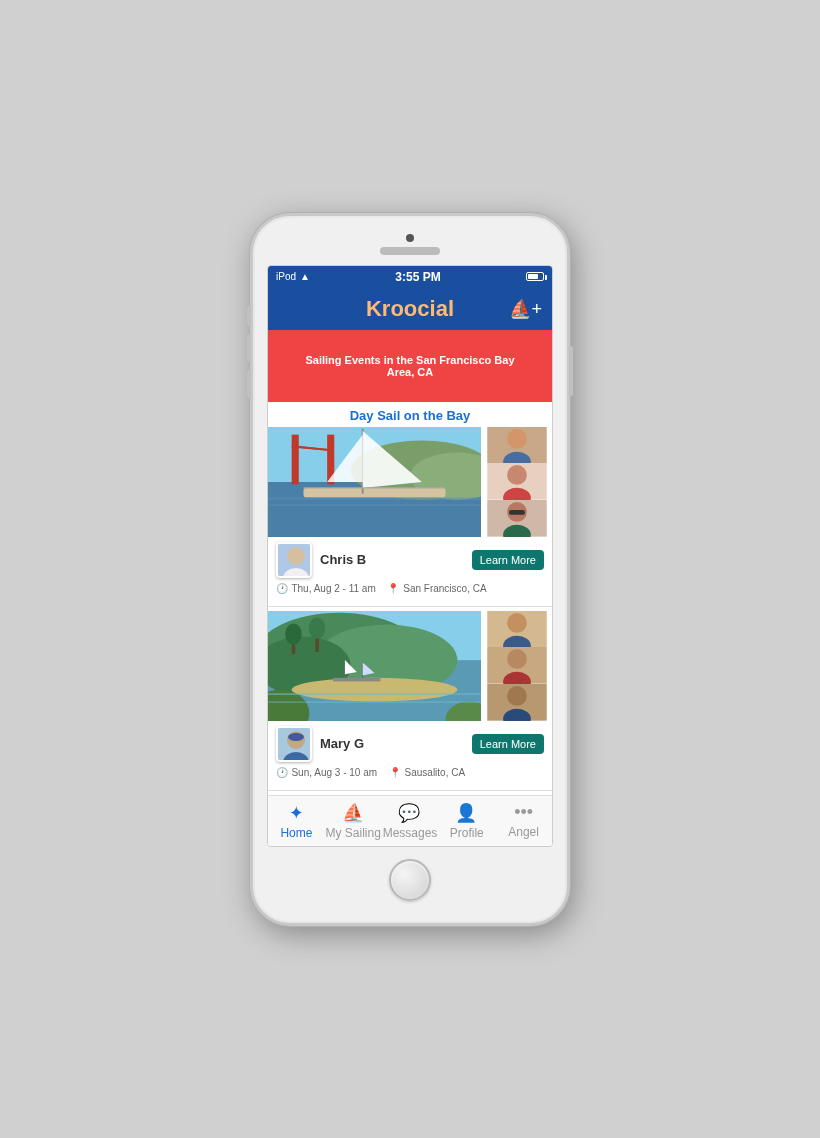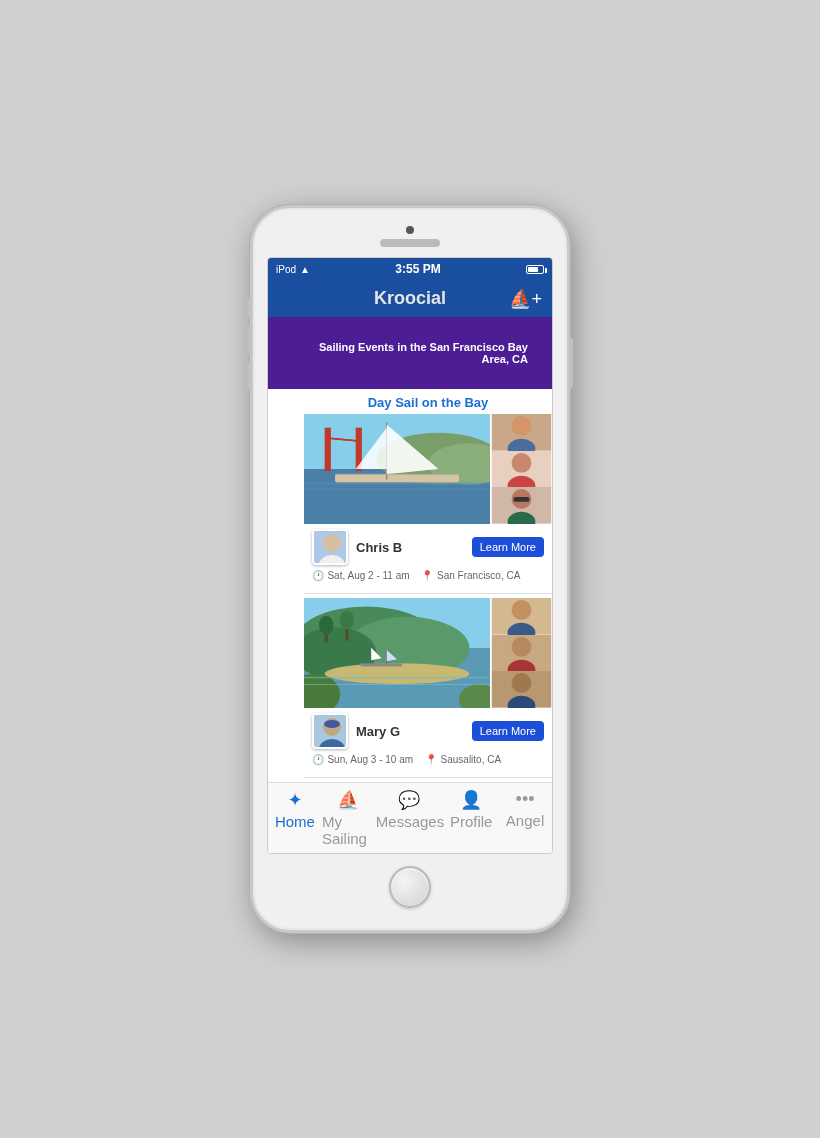--- a/index.html
+++ b/index.html
@@ -73,37 +73,37 @@
     .app-header {
       background: #1a4fa0;
       display: flex;
       justify-content: center;
       align-items: center;
       padding: 8px;
       position: relative;
     }
 
     .app-title {
-      color: #e5e5e5;
-      font-size: 18px;
+      color: #fdba74;
+      font-size: 22px;
       font-weight: bold;
     }
 
     .header-icon {
       position: absolute;
       right: 10px;
       color: white;
       font-size: 18px;
     }
 
     
     .location-banner {
-      background: #4c1d95;
+      background: #ef4444;
       color: white;
-      text-align: right;
+      text-align: center;
       padding: 24px;
       font-size: 11px;
       font-weight: 600;
     }
 
     
     .event-card {
       border-bottom: 1px solid #ddd;
       padding-bottom: 8px;
       margin-bottom: 4px;
@@ -136,21 +136,21 @@
 
     .host-name {
       color: #333;
       font-size: 13px;
       font-weight: 600;
       flex: 1;
       margin-left: 8px;
     }
 
     .learn-more-btn {
-      background: #1d4ed8;
+      background: #0f766e;
       color: white;
       border: none;
       border-radius: 4px;
       padding: 4px 8px;
       font-size: 11px;
       cursor: pointer;
       white-space: nowrap;
     }
 
     .event-meta {
@@ -192,21 +192,21 @@
     .tab-icon {
       font-size: 18px;
       color: #999;
     }
 
     .tab-icon.active {
       color: #1a6fd4;
     }
 
     .tab-label {
-      font-size: 15px;
+      font-size: 12px;
       color: #999;
     }
 
     .tab-label.active {
       color: #1a6fd4;
     }
 
     
     .phone-bottom {
       display: flex;
@@ -283,21 +283,20 @@
     .avatar-slot {
       flex: 1;
       overflow: hidden;
       border-left: 1px solid white;
     }
 
     
     .screen-content {
       overflow-y: auto;
       max-height: 460px;
-      margin-left: 36px;
     }
   </style>
 </head>
 <body>
 
 <div class="phone-outer">
 
   <div class="phone-sides-left">
     <div class="side-button-small"></div>
     <div class="side-button"></div>
@@ -407,21 +406,21 @@
               <ellipse cx="18" cy="34" rx="13" ry="10" fill="#f0f0f0"></ellipse>
             </svg>
           </div>
           <span class="host-name">Chris B</span>
           <button class="learn-more-btn">Learn More</button>
         </div>
 
         <div class="event-meta">
           <div class="meta-item">
             <span class="meta-icon">🕐</span>
-            <span>Sat, Aug 2 - 11 am</span>
+            <span>Thu, Aug 2 - 11 am</span>
           </div>
           <div class="meta-item">
             <span class="meta-icon">📍</span>
             <span>San Francisco, CA</span>
           </div>
         </div>
       </div>
 
       <div class="event-card">
 

